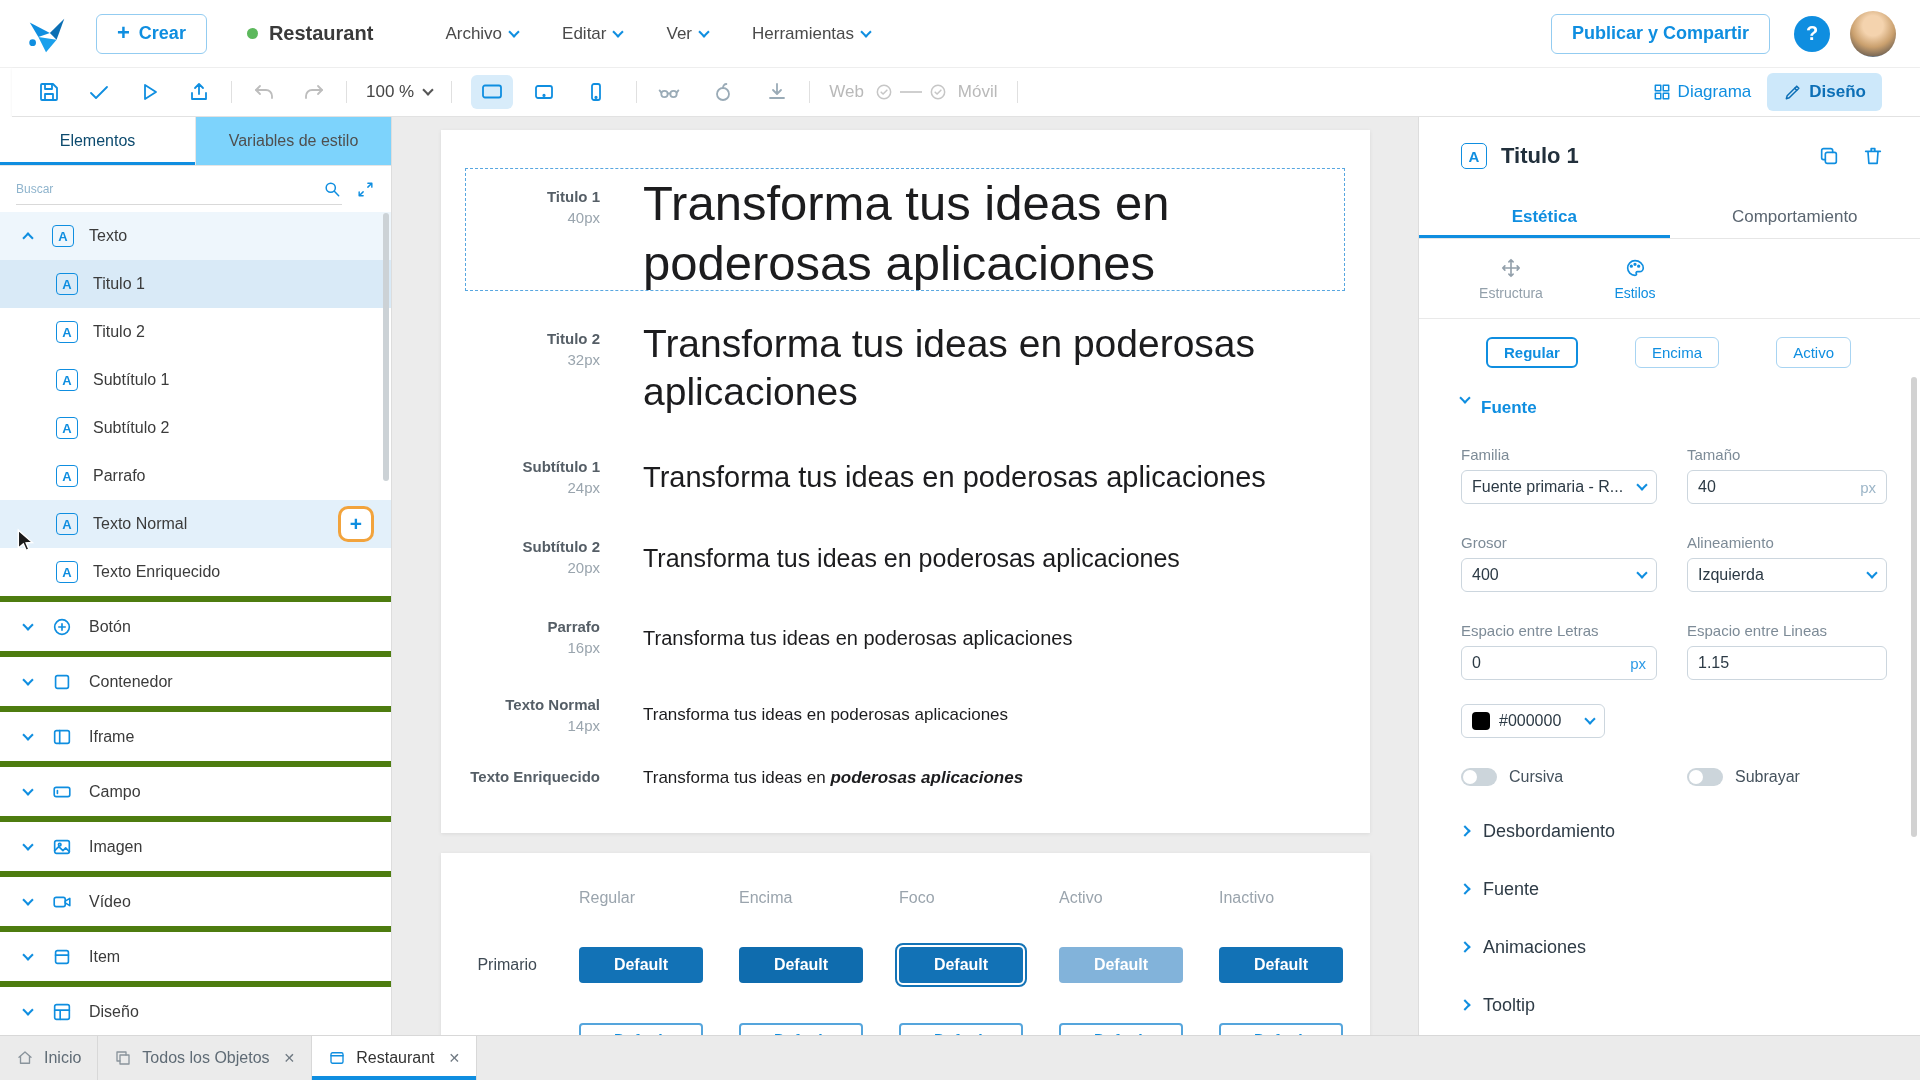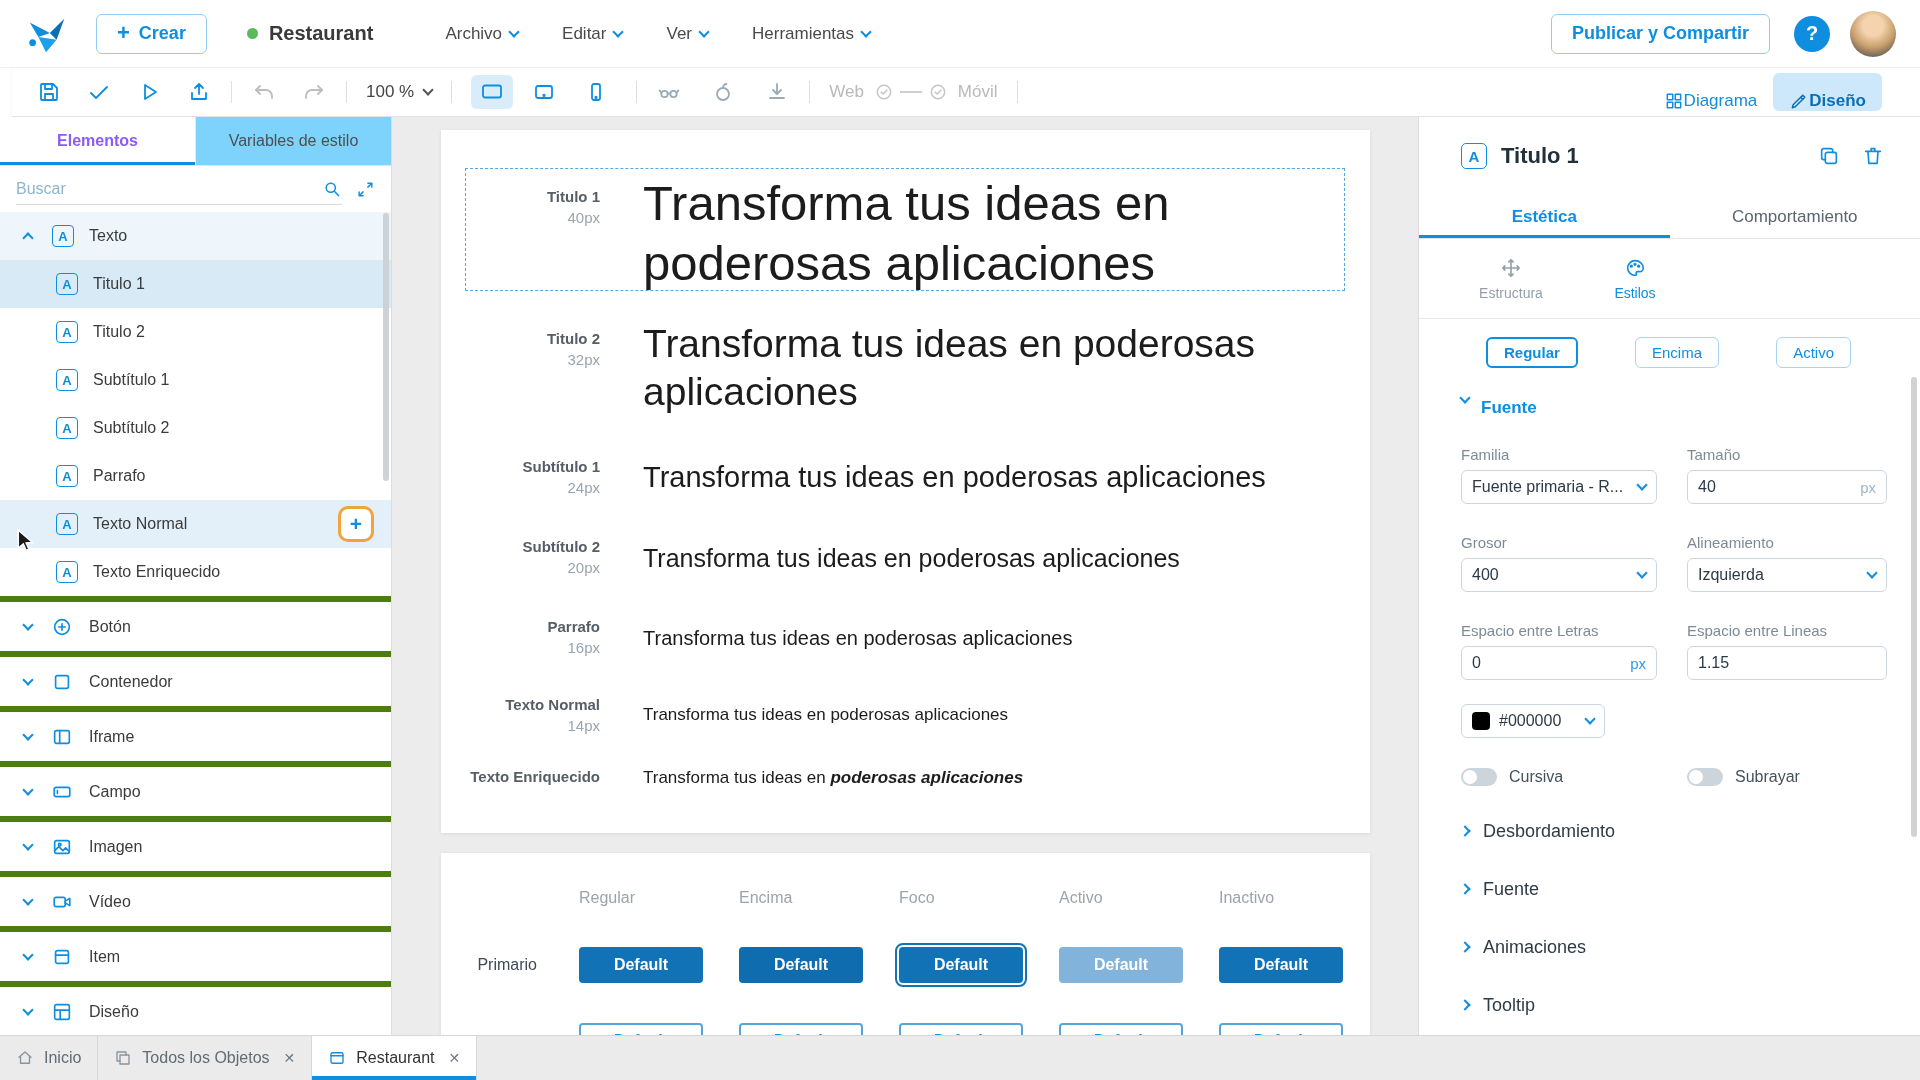--- a/index.html
+++ b/index.html
@@ -42,33 +42,33 @@
   .tb-ic.muted{color:#9aabb7}
   .sep{width:1px;height:22px;background:#e0e0e0;margin:0 19px}
   .zoom{display:flex;align-items:center;gap:10px;font-size:17px;color:#454545;cursor:pointer}
   .devices{display:flex;align-items:center;gap:10px}
   .dev-btn{width:42px;height:34px;display:flex;align-items:center;justify-content:center;border-radius:6px;color:#0f8ee0;cursor:pointer}
   .dev-btn.active{background:#d8ecfa}
   .wm{display:flex;align-items:center;gap:10px;color:#b9b9b9;font-size:17px}
   .wm .link{width:22px;height:2px;background:#cfcfcf;margin:0 -4px}
   .wm .cc{color:#c6c6c6}
   .seg{margin-left:auto;margin-right:14px;display:flex;align-items:center}
-  .seg-item{display:flex;align-items:flex-end;gap:0;height:38px;padding:0 16px;border-radius:6px;
+  .seg-item{display:flex;align-items:center;gap:6px;height:38px;padding:0 16px;border-radius:6px;
     color:#0f8ee0;font-size:17px;cursor:pointer}
   .seg-item.active{background:#cde8fa;color:#0c6fb6;font-weight:700}
 
   
   .sidebar{position:absolute;top:117px;bottom:45px;left:0;width:392px;background:#fff;border-right:1px solid #ddd;overflow:hidden}
   .sb-tabs{height:49px;display:flex;border-bottom:1px solid #e5e5e5}
   .sb-tab{flex:1;display:flex;align-items:center;justify-content:center;font-size:16px;color:#4f4f4f;cursor:pointer}
-  .sb-tab.active{color:#8b5cf6;font-weight:700;box-shadow:inset 0 -3px 0 #0f8ee0}
+  .sb-tab.active{color:#0c4a6e;font-weight:400;box-shadow:inset 0 -3px 0 #0f8ee0}
   .sb-tab.inactive{background:#7dd3fc;border-left:1px solid #e7e7e7}
   .search-row{height:46px;display:flex;align-items:center;padding:0 16px}
   .search-box{flex:1;display:flex;align-items:center;border-bottom:1px solid #d9d9d9;height:32px}
-  .search-box input{border:0;outline:0;flex:1;font-size:16px;color:#1d4ed8;background:transparent}
+  .search-box input{border:0;outline:0;flex:1;font-size:12px;color:#1d4ed8;background:transparent}
   .search-box input::placeholder{color:#8fb4cd}
   .search-ic{color:#0f8ee0;margin-left:8px;cursor:pointer}
   .expand-ic{color:#0f8ee0;margin-left:14px;cursor:pointer}
   .trow{height:48px;display:flex;align-items:center;padding-left:18px;cursor:pointer}
   .trow .lbl{font-size:16px;color:#3b3b3b;margin-left:15px}
   .trow.header{background:#eef6fc}
   .trow.sel{background:#d9eaf7}
   .trow.hov{background:#e3f0fa}
   .trow.child{padding-left:56px}
   .grow{height:55px;display:flex;align-items:center;padding-left:18px;border-top:6px solid #4d7c0f;cursor:pointer}

